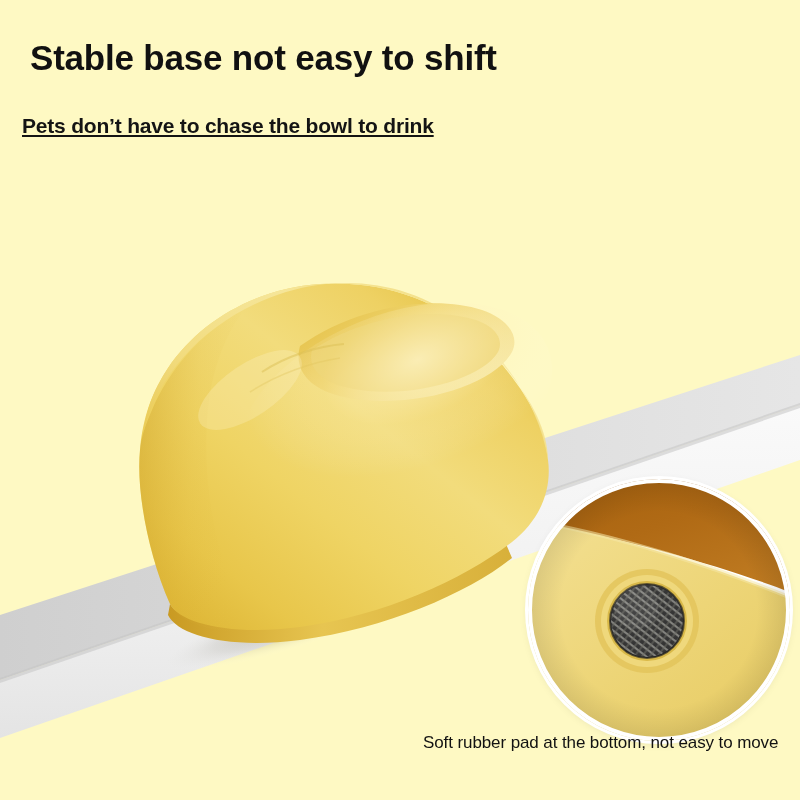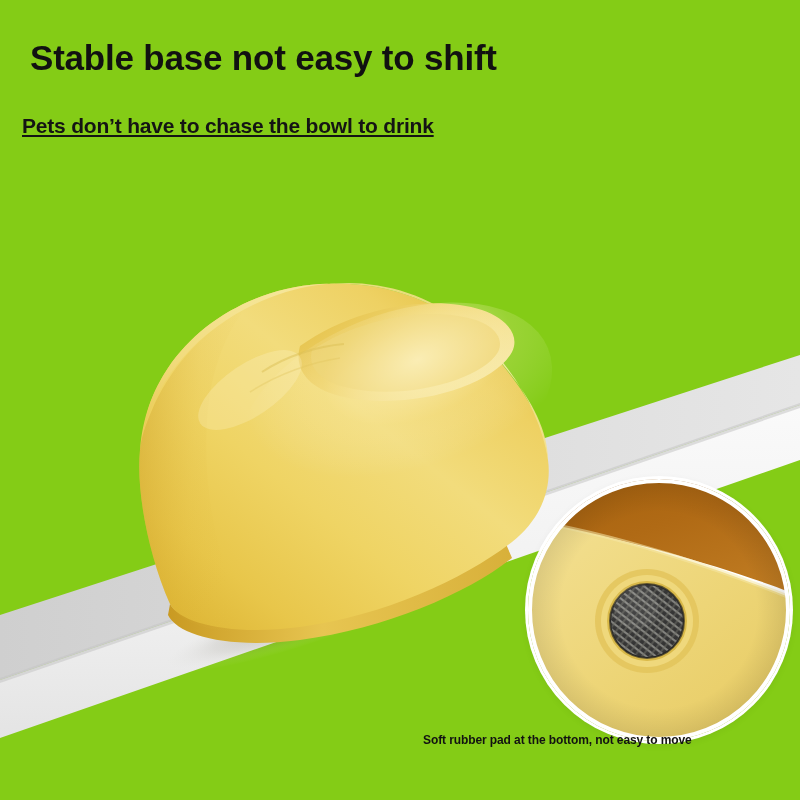--- a/index.html
+++ b/index.html
@@ -8,21 +8,21 @@
     padding: 0;
     background: #ffffff;
   }
   body {
     font-family: "Liberation Sans", "DejaVu Sans", sans-serif;
   }
   #stage {
     position: relative;
     width: 800px;
     height: 800px;
-    background: #84cc16;
+    background: #fef9c3;
     overflow: hidden;
   }
 
   
   .headline {
     position: absolute;
     left: 30px;
     top: 38px;
     font-size: 35px;
     font-weight: 700;
@@ -38,22 +38,22 @@
     font-weight: 700;
     letter-spacing: -0.2px;
     color: #141414;
     white-space: nowrap;
     text-decoration: underline;
   }
   .caption {
     position: absolute;
     left: 423px;
     top: 733px;
-    font-size: 12px;
-    font-weight: 700;
+    font-size: 17px;
+    font-weight: 400;
     letter-spacing: -0.1px;
     color: #121212;
     white-space: nowrap;
   }
 
   
   #scene {
     position: absolute;
     left: 0;
     top: 160px;

